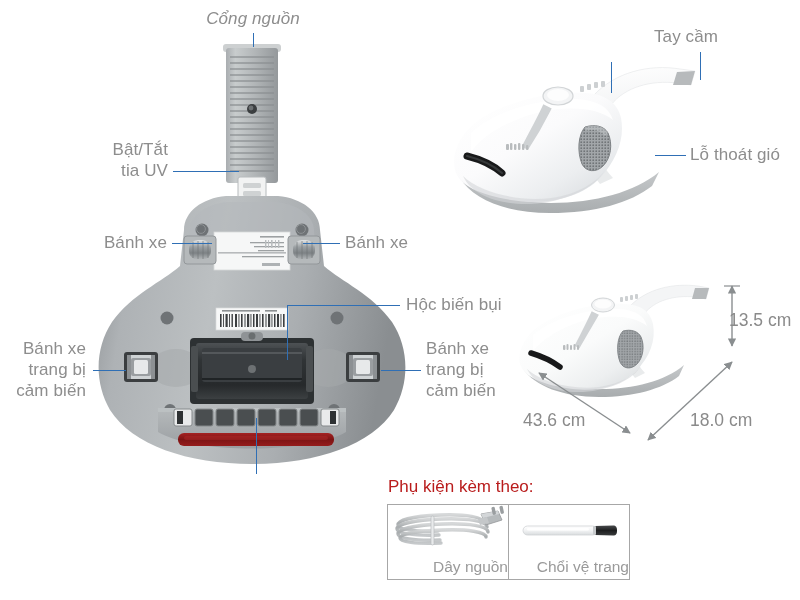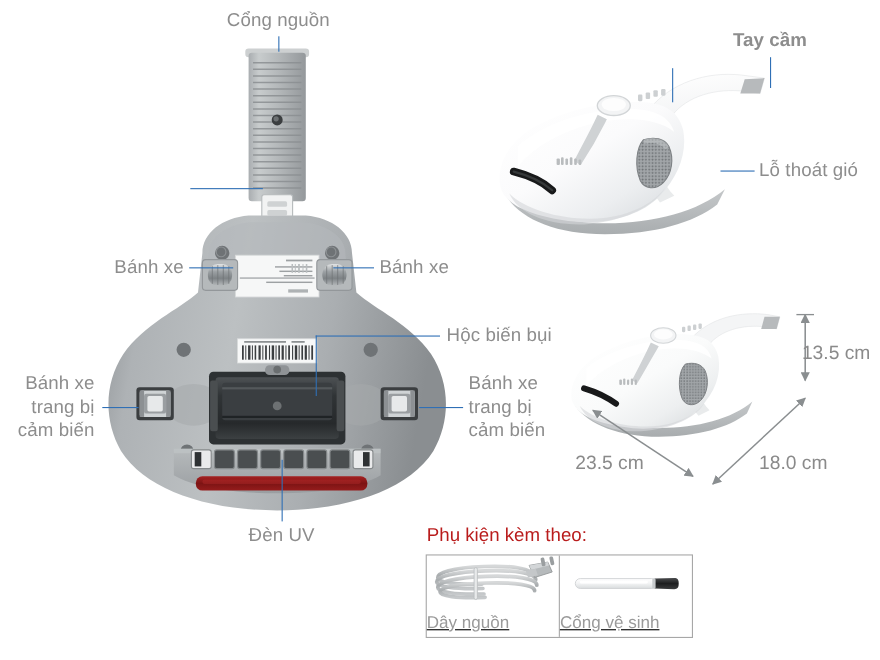--- a/index.html
+++ b/index.html
@@ -43,21 +43,21 @@
     position:absolute;left:388px;top:477px;
     color:#b91c1c;font-size:17px;line-height:20px;white-space:nowrap;
   }
   #acc-box{
     position:absolute;left:387px;top:504px;width:243px;height:76px;
     border:1px solid #a7a7a7;box-sizing:border-box;display:flex;
     background:#fff;
   }
   .acc-cell{
     flex:1;position:relative;display:flex;flex-direction:column;
-    align-items:flex-start;justify-content:flex-end;text-decoration:underline;
+    align-items:flex-end;justify-content:flex-end;
   }
   .acc-cell + .acc-cell{border-left:1px solid #a7a7a7;}
   .acc-cap{
     color:#9a9a9a;font-size:15.5px;line-height:17px;
     padding-bottom:4px;white-space:nowrap;
   }
   .acc-art{position:absolute;left:0;right:0;top:3px;height:44px;}
 
   
   .art{position:absolute;}
@@ -299,38 +299,39 @@
 
   <div class="ln v" style="left:287px;top:305px;height:55px;"></div>
   <div class="ln h" style="left:287px;top:305px;width:113px;"></div>
 
   <div class="ln h" style="left:93px;top:370px;width:33px;"></div>
 
   <div class="ln h" style="left:381px;top:370px;width:40px;"></div>
 
   <div class="ln v" style="left:256px;top:418px;height:56px;"></div>
 
-  <div class="lbl c" style="left:183px;top:8px;width:140px;">Cổng nguồn</div>
-
+  <div class="lbl c" style="left:183px;top:8px;width:140px;font-style:italic;">Cổng nguồn</div>
+
+  <div class="lbl r" style="left:29px;top:139px;width:139px;">Bật/Tắt
+tia UV</div>
 
   <div class="lbl r" style="left:27px;top:232px;width:140px;">Bánh xe</div>
 
   <div class="lbl" style="left:345px;top:232px;width:140px;">Bánh xe</div>
 
   <div class="lbl" style="left:406px;top:294px;width:170px;">Hộc biến bụi</div>
 
   <div class="lbl r" style="left:-66px;top:338px;width:152px;">Bánh xe
 trang bị
 cảm biến</div>
 
   <div class="lbl" style="left:426px;top:338px;width:152px;">Bánh xe
 trang bị
 cảm biến</div>
 
-  <div class="lbl c" style="left:186px;top:476px;width:140px;">Đèn UV</div>
 
   <div class="art" style="left:445px;top:60px;width:290px;height:175px;">
     <svg width="290" height="175" viewBox="0 0 290 175">
       <defs>
         <linearGradient id="shellG" x1="0.05" y1="0.1" x2="0.85" y2="0.95">
           <stop offset="0" stop-color="#ffffff"></stop>
           <stop offset="0.45" stop-color="#fbfbfc"></stop>
           <stop offset="0.78" stop-color="#eceef0"></stop>
           <stop offset="1" stop-color="#dcdfe2"></stop>
         </linearGradient>
@@ -428,21 +429,21 @@
                C 132 92, 133 75, 140 67 Z" fill="url(#meshP)" stroke="#7d8184" stroke-width="1"></path>
       <path d="M 140 67 C 150 64, 159 66, 163 73 L 160 76
                C 155 70, 147 69, 141 71 Z" fill="#c6c9cb" opacity=".5"></path>
     </svg>
   </div>
 
   <div class="ln v" style="left:611px;top:62px;height:31px;"></div>
   <div class="ln v" style="left:700px;top:52px;height:28px;"></div>
   <div class="ln h" style="left:655px;top:155px;width:31px;"></div>
 
-  <div class="lbl c" style="left:630px;top:26px;width:140px;font-weight:bold;">Tay cầm</div>
+  <div class="lbl c" style="left:616px;top:26px;width:140px;">Tay cầm</div>
   <div class="lbl" style="left:690px;top:144px;width:120px;">Lỗ thoát gió</div>
 
   <div class="art" style="left:517px;top:283px;width:215px;height:130px;">
     <svg width="215" height="130" viewBox="0 0 215 130">
       <defs>
         <linearGradient id="dShell" x1="0.05" y1="0.1" x2="0.85" y2="0.95">
           <stop offset="0" stop-color="#ffffff"></stop>
           <stop offset="0.5" stop-color="#fafbfb"></stop>
           <stop offset="0.8" stop-color="#edeff0"></stop>
           <stop offset="1" stop-color="#dcdfe1"></stop>
@@ -529,21 +530,21 @@
       <line x1="232" y1="6" x2="232" y2="66" stroke="#8a8e90" stroke-width="1.4" marker-start="url(#arw)" marker-end="url(#arw)"></line>
       <line x1="224" y1="6" x2="240" y2="6" stroke="#8a8e90" stroke-width="1.2"></line>
 
       <line x1="39" y1="93" x2="130" y2="153" stroke="#8a8e90" stroke-width="1.4" marker-start="url(#arw)" marker-end="url(#arw)"></line>
 
       <line x1="148" y1="160" x2="232" y2="82" stroke="#8a8e90" stroke-width="1.4" marker-start="url(#arw)" marker-end="url(#arw)"></line>
     </svg>
   </div>
 
   <div class="dim" style="left:729px;top:310px;">13.5 cm</div>
-  <div class="dim" style="left:523px;top:410px;">23.5 cm</div>
+  <div class="dim" style="left:523px;top:410px;">43.6 cm</div>
   <div class="dim" style="left:690px;top:410px;">18.0 cm</div>
 
   <div id="acc-title">Phụ kiện kèm theo:</div>
 
   <div id="acc-box">
 
     <div class="acc-cell">
       <div class="acc-art">
         <svg width="121" height="44" viewBox="0 0 121 44">
           <defs>
@@ -596,18 +597,18 @@
           </defs>
 
           <rect x="14" y="18" width="74" height="9" rx="4.5" fill="url(#brushG)" stroke="#cfd2d4" stroke-width="0.8"></rect>
           <rect x="18" y="20" width="62" height="2.4" rx="1.2" fill="#ffffff"></rect>
 
           <path d="M 86 18 L 104 17.4 C 107 17.4, 108 19, 108 22.5
                    C 108 26, 107 27.6, 104 27.6 L 86 27 Z" fill="url(#bristleG)"></path>
           <rect x="84" y="18" width="3" height="9" rx="1" fill="#c7cacc"></rect>
         </svg>
       </div>
-      <div class="acc-cap">Cổng vệ sinh</div>
+      <div class="acc-cap">Chổi vệ trang</div>
     </div>
 
   </div>
 
 </div>
 
 </body></html>

